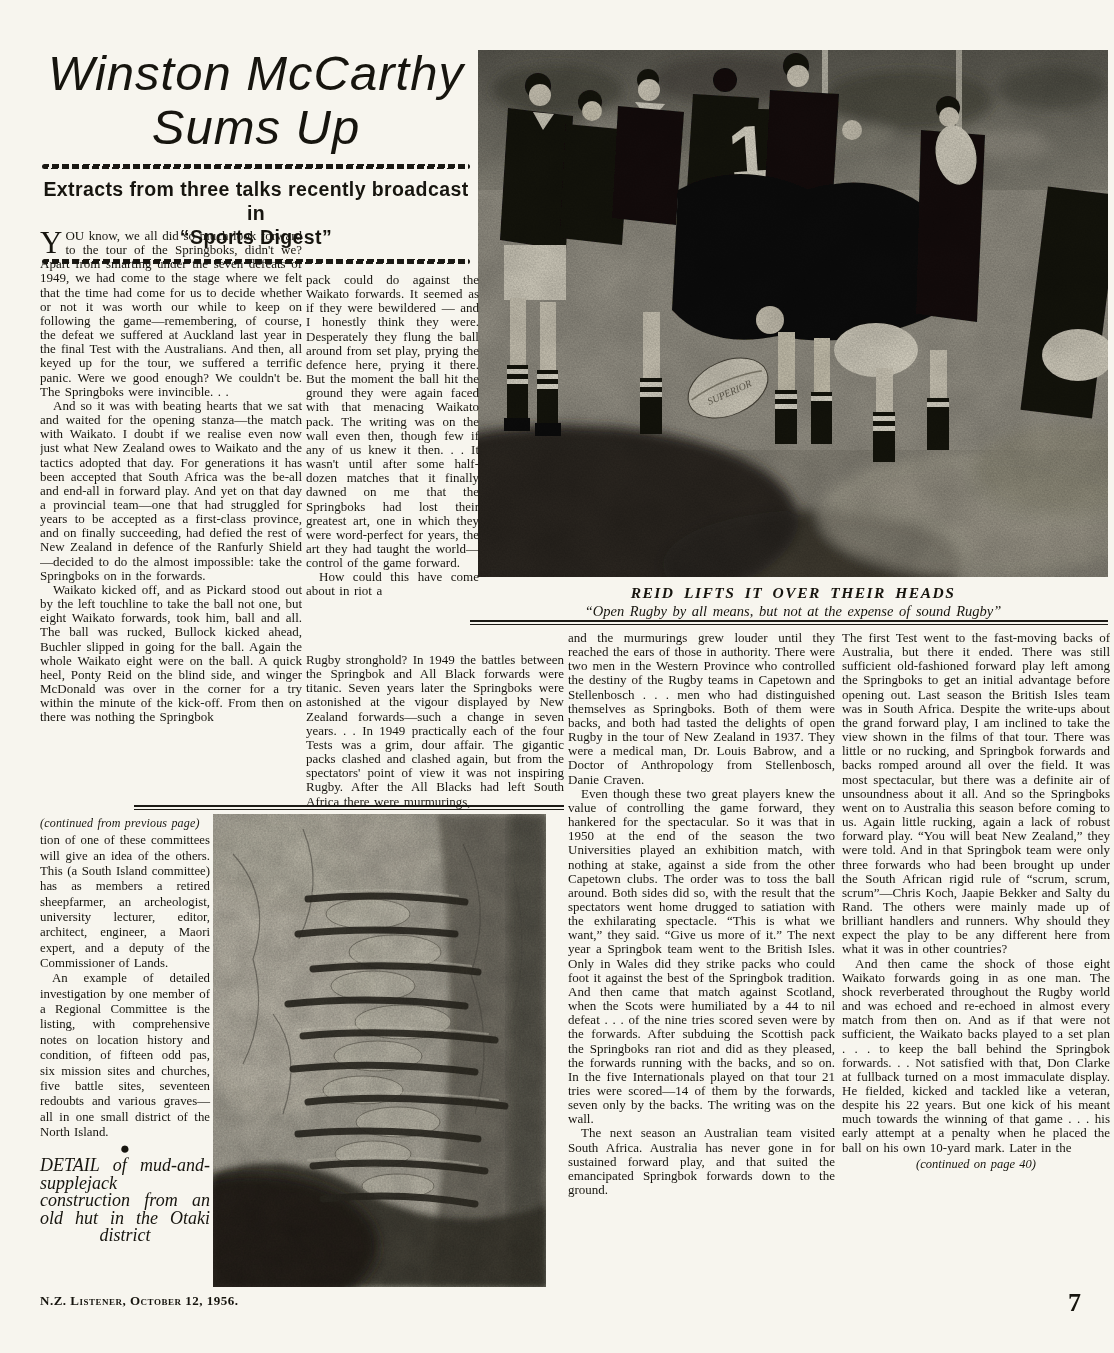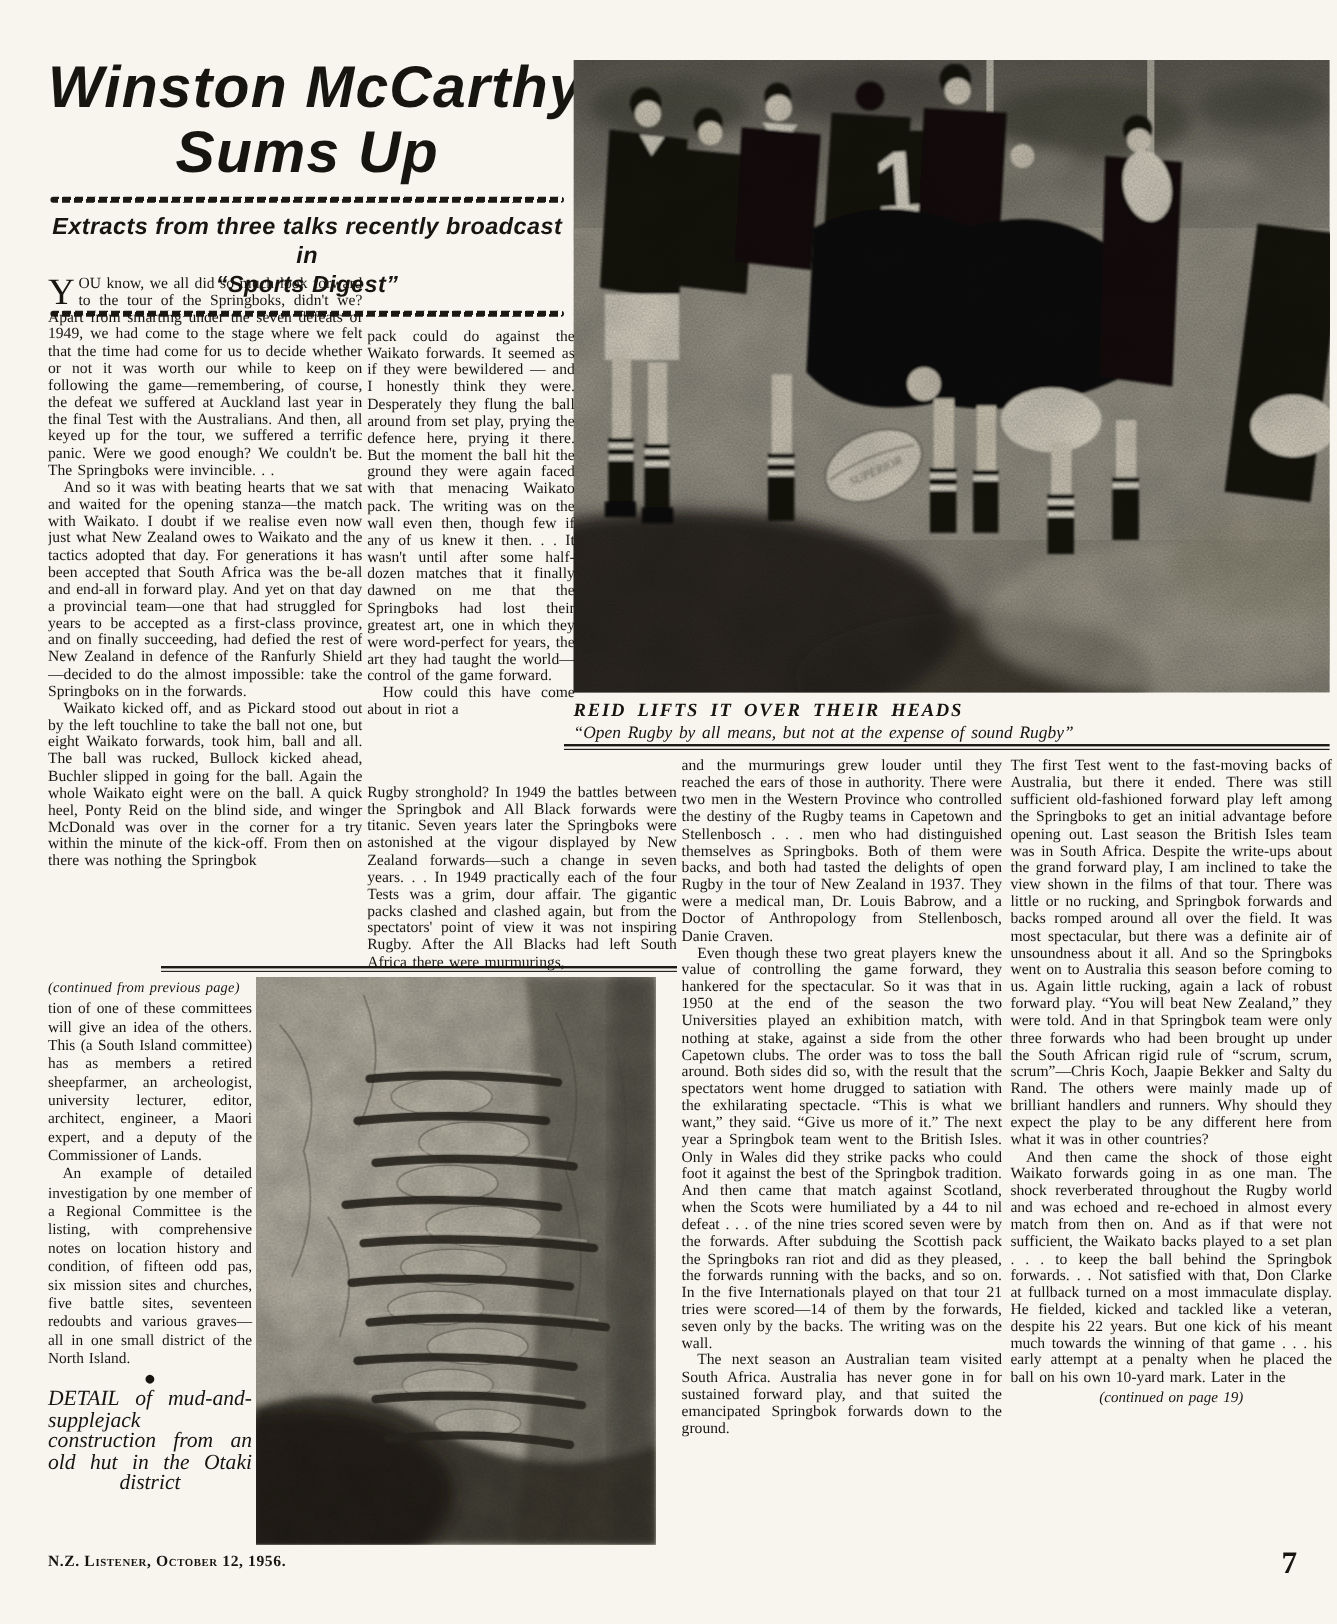--- a/index.html
+++ b/index.html
@@ -8,32 +8,32 @@
     background:#f7f5ee;color:#17150f;
     font-family:"Liberation Serif","DejaVu Serif",serif;
     overflow:hidden;
   }
   .page{position:absolute;inset:0;}
 
   
   #masthead{position:absolute;left:40px;top:46px;width:432px;text-align:center;}
   .title-line{
     font-family:"Liberation Sans","DejaVu Sans",sans-serif;
-    font-style:italic;font-weight:bold;
+    font-style:italic;font-weight:normal;
     font-size:49px;line-height:54px;letter-spacing:1px;
     white-space:nowrap;
     text-align:center;
   }
   .squiggle{
     height:5px;margin:10px 2px 8px 2px;border-radius:3px;
     background:repeating-linear-gradient(100deg,#1b1914 0 7px,rgba(0,0,0,0) 7px 10px);
   }
   .subtitle-line{
     font-family:"Liberation Sans","DejaVu Sans",sans-serif;
-    font-weight:bold;font-size:19.5px;line-height:24px;letter-spacing:.4px;font-style:italic;
+    font-weight:bold;font-size:19.5px;line-height:24px;letter-spacing:.4px;
   }
 
   
   .col{
     position:absolute;text-align:justify;
     font-size:13px;line-height:14.15px;word-spacing:1.2px;
     overflow:hidden;
   }
   .col p{margin:0;text-indent:13px;}
   .col p.noindent{text-indent:0;}
@@ -50,21 +50,21 @@
     font-style:italic;text-align:center;text-indent:0 !important;
     font-size:12.5px;margin-top:2px !important;
   }
 
   
   #photo-main{position:absolute;left:478px;top:50px;width:630px;height:527px;margin:0;}
   #photo-steps{position:absolute;left:213px;top:814px;width:333px;height:473px;margin:0;}
   figure svg{display:block;}
 
   
-  #caption-main{position:absolute;left:478px;top:583px;width:630px;}
+  #caption-main{position:absolute;left:478px;top:583px;width:630px;text-align:center;}
   .cap-title{
     font-weight:bold;font-style:italic;font-size:15.5px;letter-spacing:1.5px;
     word-spacing:4px;line-height:19px;
   }
   .cap-sub{font-style:italic;font-size:14.5px;line-height:18px;word-spacing:2px;}
   .rule-double{border-top:2px solid #1c1a15;border-bottom:1px solid #1c1a15;height:2px;position:absolute;}
   #rule-under-caption{left:470px;top:620px;width:638px;}
   #rule-mid-left{left:134px;top:805px;width:430px;}
 
   
@@ -264,21 +264,21 @@
 
   <div class="col" id="col3">
     <p class="noindent">and the murmurings grew louder until they reached the ears of those in authority. There were two men in the Western Province who controlled the destiny of the Rugby teams in Capetown and Stellenbosch . . . men who had distinguished themselves as Springboks. Both of them were backs, and both had tasted the delights of open Rugby in the tour of New Zealand in 1937. They were a medical man, Dr. Louis Babrow, and a Doctor of Anthropology from Stellenbosch, Danie Craven.</p>
     <p>Even though these two great players knew the value of controlling the game forward, they hankered for the spectacular. So it was that in 1950 at the end of the season the two Universities played an exhibition match, with nothing at stake, against a side from the other Capetown clubs. The order was to toss the ball around. Both sides did so, with the result that the spectators went home drugged to satiation with the exhilarating spectacle. “This is what we want,” they said. “Give us more of it.” The next year a Springbok team went to the British Isles. Only in Wales did they strike packs who could foot it against the best of the Springbok tradition. And then came that match against Scotland, when the Scots were humiliated by a 44 to nil defeat . . . of the nine tries scored seven were by the forwards. After subduing the Scottish pack the Springboks ran riot and did as they pleased, the forwards running with the backs, and so on. In the five Internationals played on that tour 21 tries were scored—14 of them by the forwards, seven only by the backs. The writing was on the wall.</p>
     <p>The next season an Australian team visited South Africa. Australia has never gone in for sustained forward play, and that suited the emancipated Springbok forwards down to the ground.</p>
   </div>
 
   <div class="col" id="col4">
     <p class="noindent">The first Test went to the fast-moving backs of Australia, but there it ended. There was still sufficient old-fashioned forward play left among the Springboks to get an initial advantage before opening out. Last season the British Isles team was in South Africa. Despite the write-ups about the grand forward play, I am inclined to take the view shown in the films of that tour. There was little or no rucking, and Springbok forwards and backs romped around all over the field. It was most spectacular, but there was a definite air of unsoundness about it all. And so the Springboks went on to Australia this season before coming to us. Again little rucking, again a lack of robust forward play. “You will beat New Zealand,” they were told. And in that Springbok team were only three forwards who had been brought up under the South African rigid rule of “scrum, scrum, scrum”—Chris Koch, Jaapie Bekker and Salty du Rand. The others were mainly made up of brilliant handlers and runners. Why should they expect the play to be any different here from what it was in other countries?</p>
     <p>And then came the shock of those eight Waikato forwards going in as one man. The shock reverberated throughout the Rugby world and was echoed and re-echoed in almost every match from then on. And as if that were not sufficient, the Waikato backs played to a set plan . . . to keep the ball behind the Springbok forwards. . . Not satisfied with that, Don Clarke at fullback turned on a most immaculate display. He fielded, kicked and tackled like a veteran, despite his 22 years. But one kick of his meant much towards the winning of that game . . . his early attempt at a penalty when he placed the ball on his own 10-yard mark. Later in the</p>
-    <p class="continued-note">(continued on page 19)</p>
+    <p class="continued-note">(continued on page 40)</p>
   </div>
 
   <div class="rule-double" id="rule-mid-left"></div>
 
   <div id="sidecol">
     <p class="continued-from">(continued from previous page)</p>
     <p class="noindent">tion of one of these committees will give an idea of the others. This (a South Island committee) has as members a retired sheepfarmer, an archeologist, university lecturer, editor, architect, engineer, a Maori expert, and a deputy of the Commissioner of Lands.</p>
     <p>An example of detailed investigation by one member of a Regional Committee is the listing, with comprehensive notes on location history and condition, of fifteen odd pas, six mission sites and churches, five battle sites, seventeen redoubts and various graves—all in one small district of the North Island.</p>
     <p class="bullet-sep">●</p>
     <p class="steps-caption">DETAIL of mud-and-supplejack construction from an old hut in the Otaki district</p>

